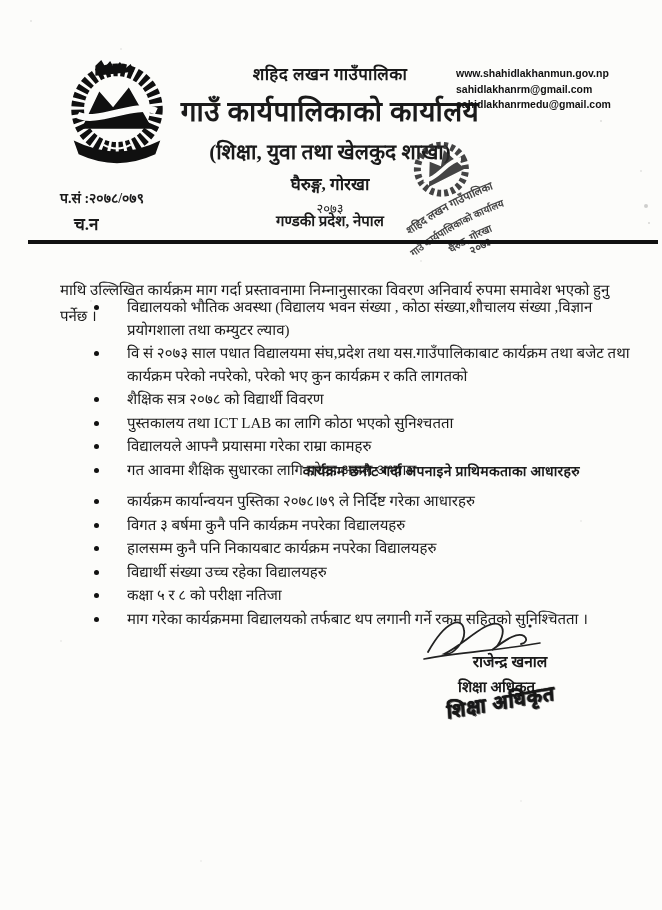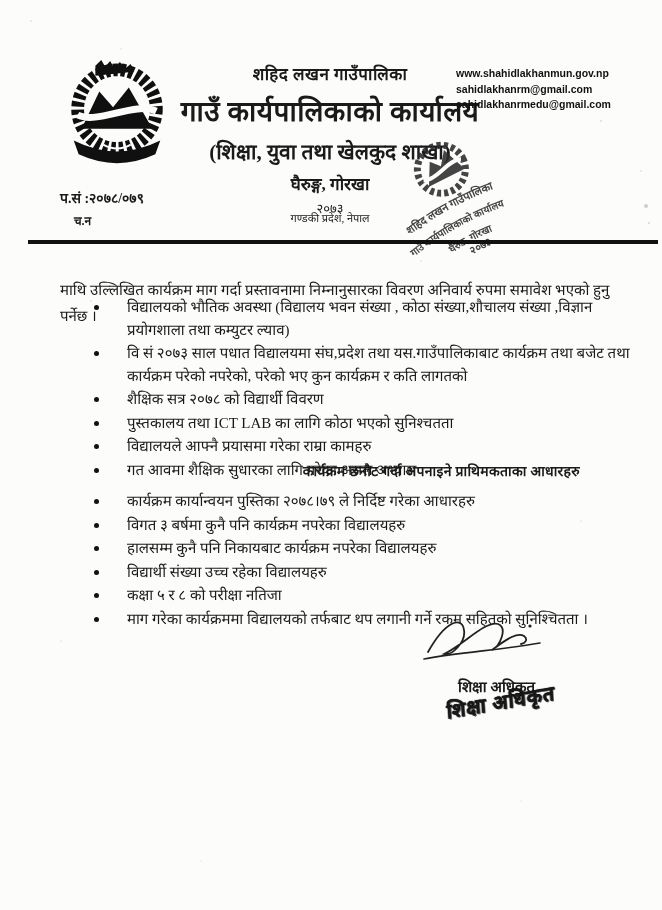--- a/index.html
+++ b/index.html
@@ -22,23 +22,23 @@
   .head-center{position:absolute;left:140px;top:62px;width:380px;text-align:center;}
   .muni{font-size:17px;font-weight:bold;letter-spacing:.5px;}
   .office{font-size:28px;font-weight:bold;margin-top:6px;letter-spacing:.5px;}
   .branch{font-size:21px;font-weight:bold;margin-top:8px;}
   .place{font-size:17px;font-weight:bold;margin-top:7px;}
   .yr{font-size:13px;margin-top:4px;}
   .contacts{position:absolute;left:456px;top:66px;width:200px;
     font-family:"Liberation Sans","DejaVu Sans",sans-serif;
     font-weight:bold;font-size:10.5px;line-height:15.5px;color:#111;}
   .refline{position:absolute;left:60px;top:188px;font-size:14px;font-weight:bold;}
-  .chline{position:absolute;left:74px;top:212px;font-size:12px;font-weight:bold;text-align:right;}
+  .chline{position:absolute;left:74px;top:212px;font-size:17px;font-weight:bold;text-align:right;}
   .province{position:absolute;left:220px;top:210px;width:220px;text-align:center;
-    font-size:11px;font-weight:normal;}
+    font-size:15px;font-weight:bold;}
   .rule{position:absolute;left:28px;top:240px;width:630px;height:4px;background:#111;}
   
   .round-stamp{position:absolute;left:378px;top:136px;width:154px;height:120px;
     transform:rotate(-27deg);opacity:.88;}
   
   .intro{position:absolute;left:60px;top:248px;width:566px;font-size:15px;line-height:26px;margin-top:29px;}
   .blist{position:absolute;left:94px;width:540px;}
   .list1{top:296px;}
   .list2{top:490px;}
   .bitem{display:flex;gap:28px;margin-bottom:1px;font-size:15px;line-height:22.5px;}
@@ -168,15 +168,16 @@
         <span class="bdot"></span>
         <span>माग गरेका कार्यक्रममा विद्यालयको तर्फबाट थप लगानी गर्ने रकम सहितको सुनिश्चितता ।</span>
       </div>
   </div>
 
   <svg class="sig-curve" viewBox="0 0 130 52">
     <path d="M8 40 C 26 8, 42 4, 44 18 C 46 30, 32 44, 24 42 C 42 34, 66 8, 78 12 C 88 16, 80 34, 72 38 C 88 26, 98 20, 104 24 C 108 27, 106 31, 101 32" stroke="#222" stroke-width="1.8" fill="none" stroke-linecap="round"></path>
     <path d="M4 47 C 40 40, 82 38, 120 31" stroke="#222" stroke-width="1.6" fill="none" stroke-linecap="round"></path>
     <circle cx="110" cy="14" r="1.6" fill="#222"></circle>
   </svg>
+  <div class="sig-name">राजेन्द्र खनाल</div>
   <div class="sig-title">शिक्षा अधिकृत</div>
   <div class="ink-stamp">शिक्षा अधिकृत</div>
 </div>
 
 </body></html>

